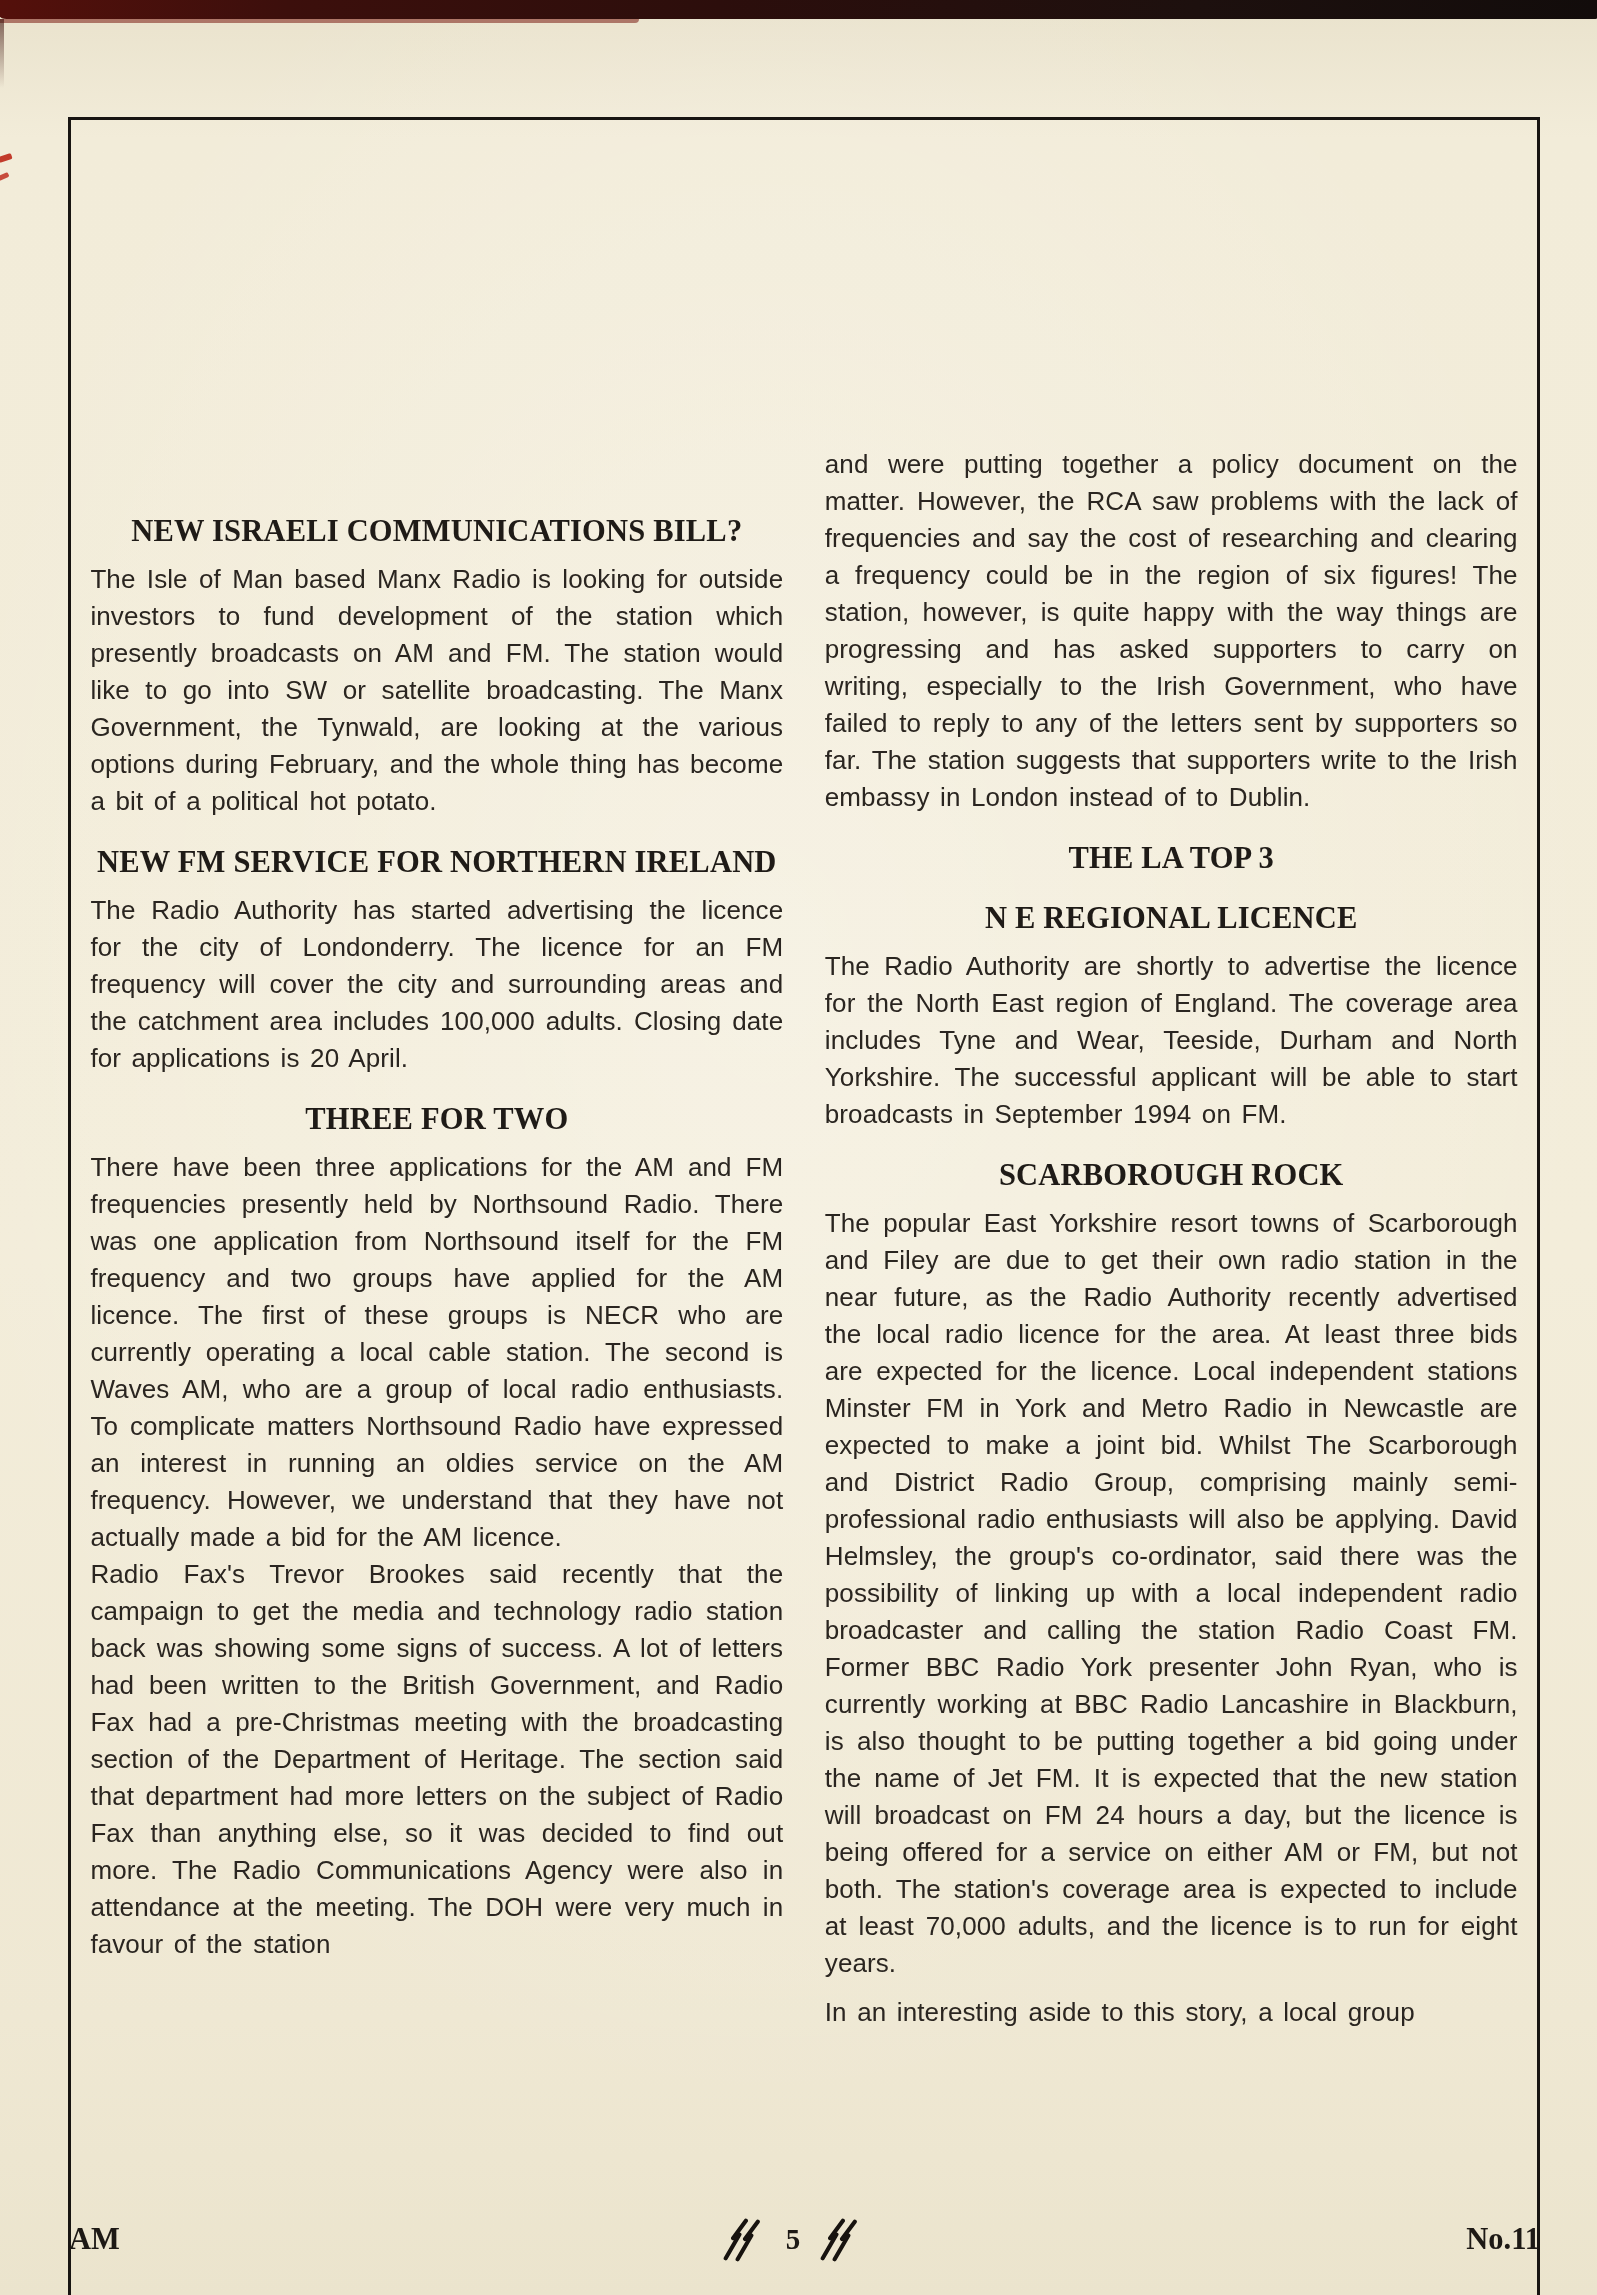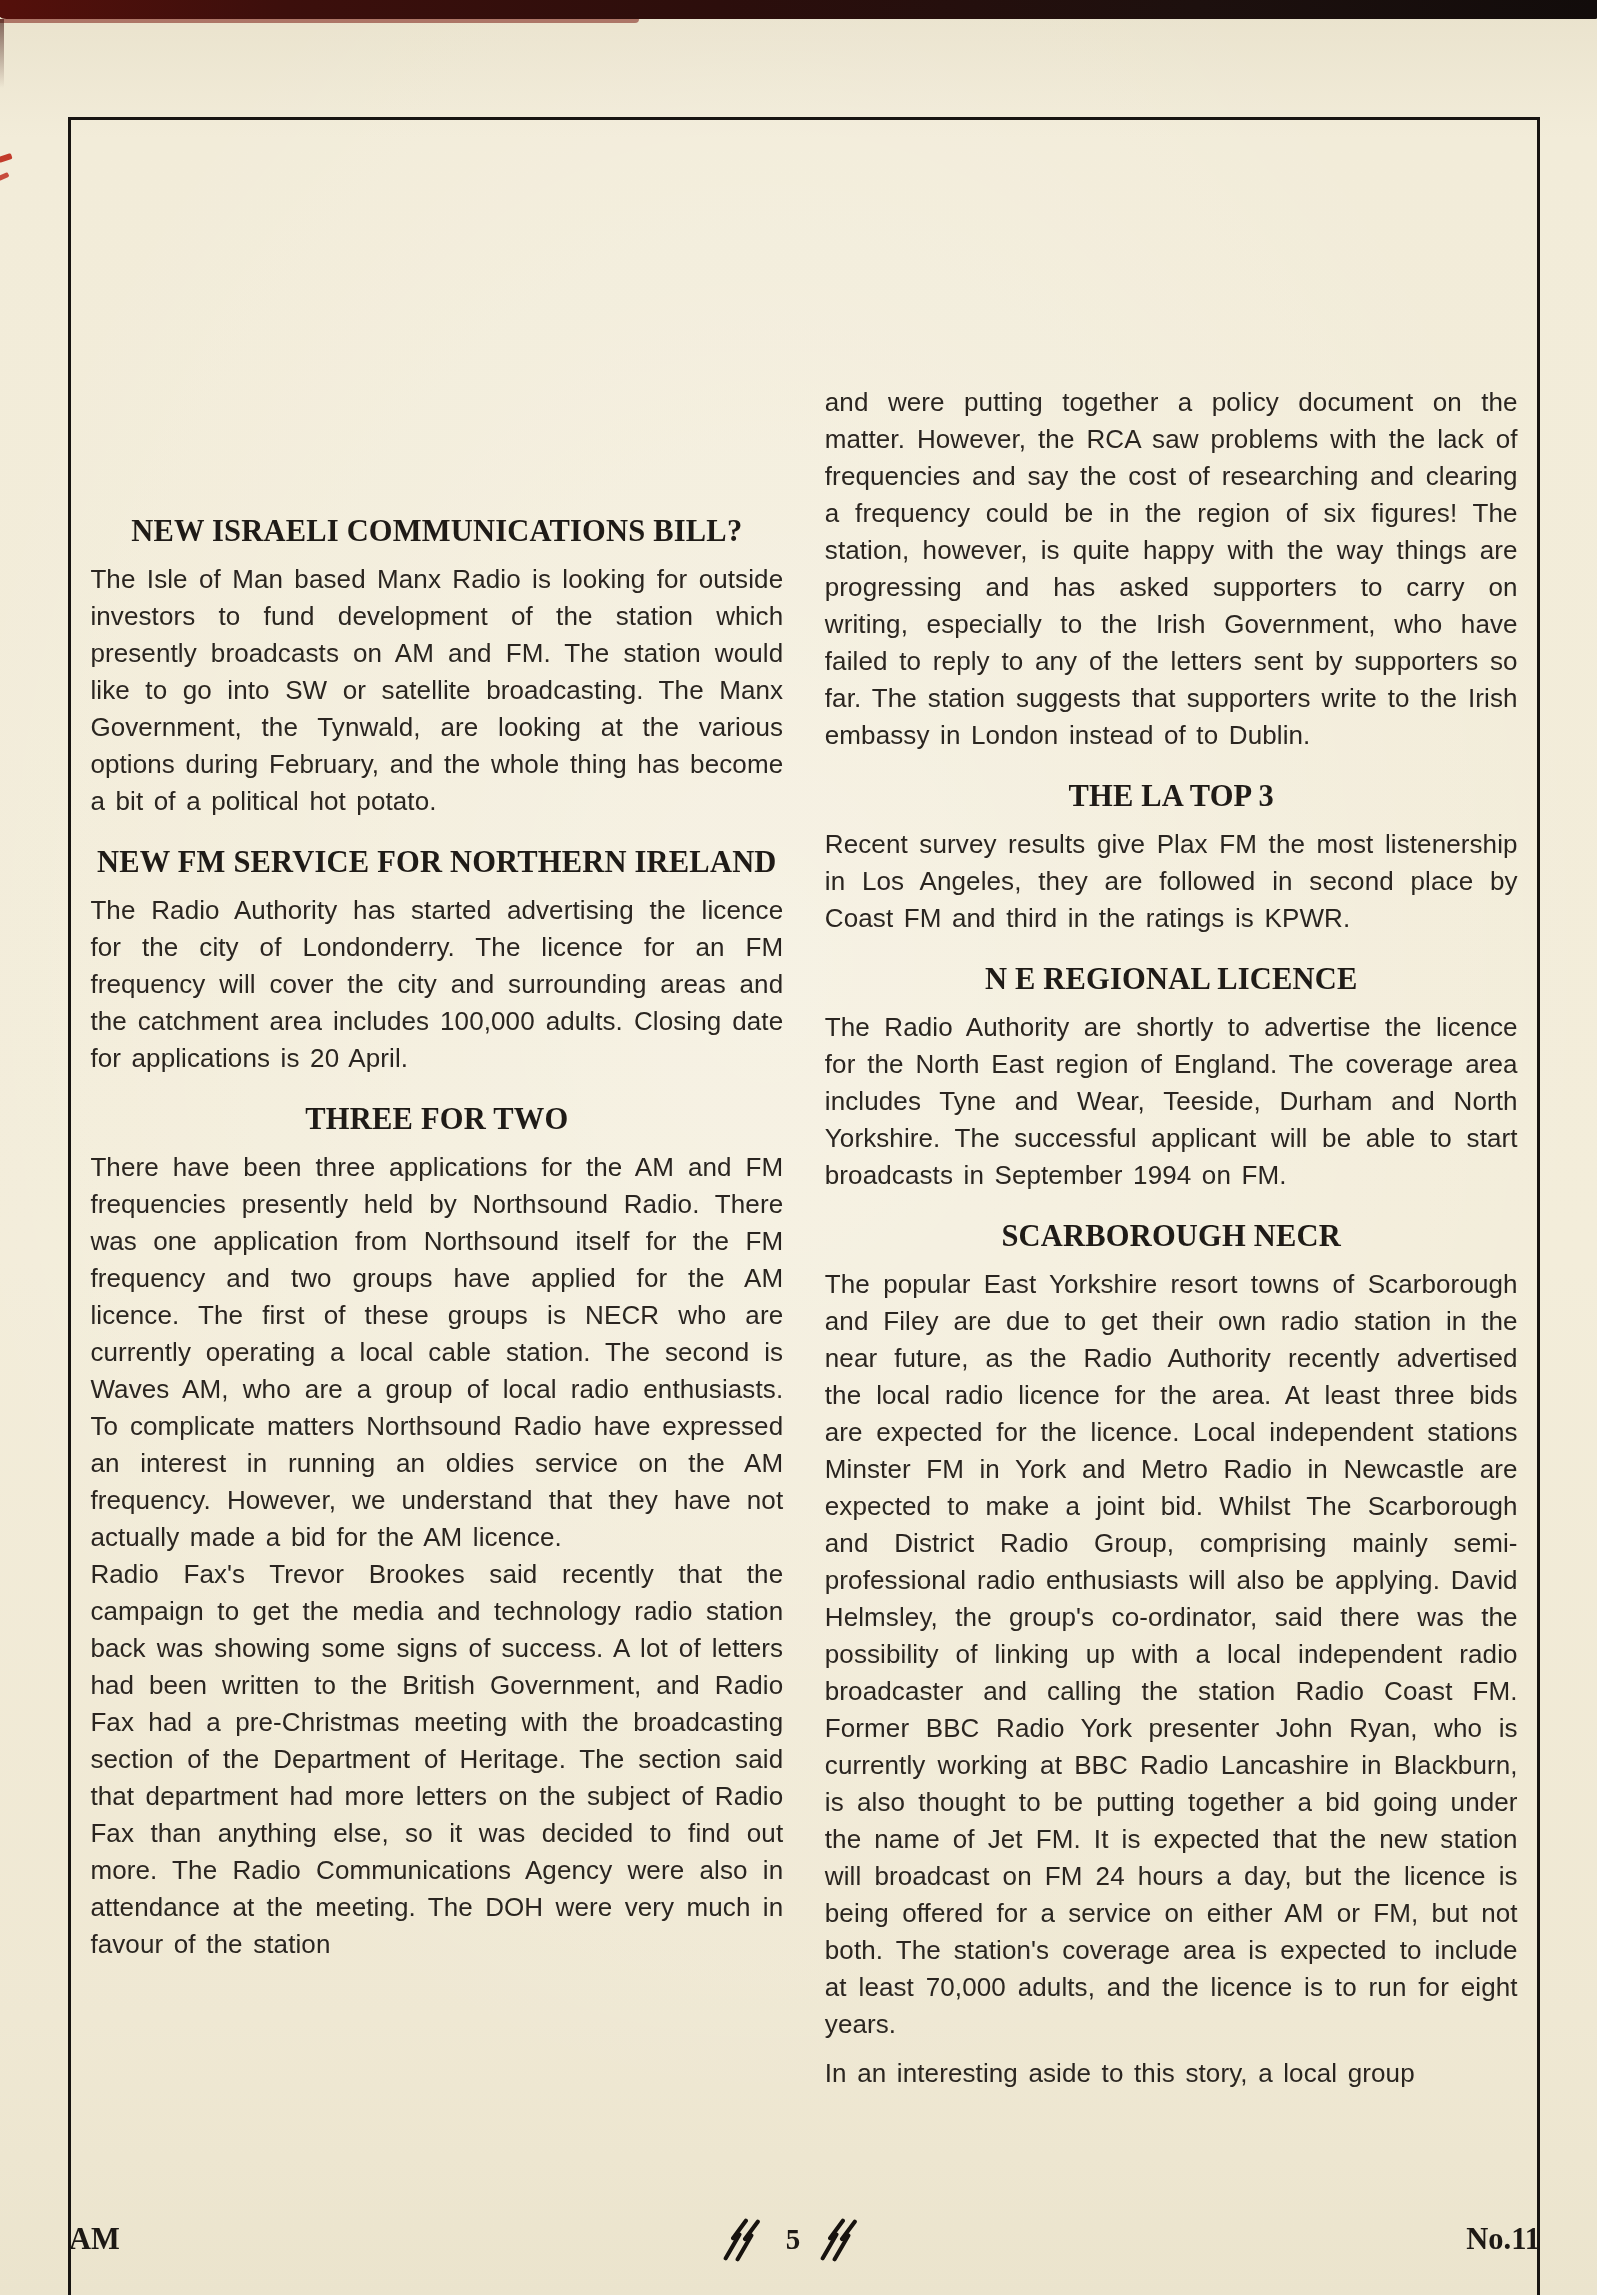--- a/index.html
+++ b/index.html
@@ -172,28 +172,27 @@
         <p class="body">Radio Fax's Trevor Brookes said recently that the campaign to get the media and technology radio station back was showing some signs of success. A lot of letters had been written to the British Government, and Radio Fax had a pre-Christmas meeting with the broadcasting section of the Department of Heritage. The section said that department had more letters on the subject of Radio Fax than anything else, so it was decided to find out more. The Radio Communications Agency were also in attendance at the meeting. The DOH were very much in favour of the station</p>
       </section>
     </div>
 
     <div class="divider"></div>
 
     <div class="col">
       <p class="body continuation">and were putting together a policy document on the matter. However, the RCA saw problems with the lack of frequencies and say the cost of researching and clearing a frequency could be in the region of six figures! The station, however, is quite happy with the way things are progressing and has asked supporters to carry on writing, especially to the Irish Government, who have failed to reply to any of the letters sent by supporters so far. The station suggests that supporters write to the Irish embassy in London instead of to Dublin.</p>
       <section>
         <h2 class="heading">THE LA TOP 3</h2>
-        <p class="body">Recent survey results give Plax FM the most listenership in Los Angeles, they are followed in second place by Coast FM and third in the ratings is KPWR.</p>
       </section>
       <section>
         <h2 class="heading">N E REGIONAL LICENCE</h2>
         <p class="body">The Radio Authority are shortly to advertise the licence for the North East region of England. The coverage area includes Tyne and Wear, Teeside, Durham and North Yorkshire. The successful applicant will be able to start broadcasts in September 1994 on FM.</p>
       </section>
       <section>
-        <h2 class="heading">SCARBOROUGH NECR</h2>
+        <h2 class="heading">SCARBOROUGH ROCK</h2>
         <p class="body">The popular East Yorkshire resort towns of Scarborough and Filey are due to get their own radio station in the near future, as the Radio Authority recently advertised the local radio licence for the area. At least three bids are expected for the licence. Local independent stations Minster FM in York and Metro Radio in Newcastle are expected to make a joint bid. Whilst The Scarborough and District Radio Group, comprising mainly semi-professional radio enthusiasts will also be applying. David Helmsley, the group's co-ordinator, said there was the possibility of linking up with a local independent radio broadcaster and calling the station Radio Coast FM. Former BBC Radio York presenter John Ryan, who is currently working at BBC Radio Lancashire in Blackburn, is also thought to be putting together a bid going under the name of Jet FM. It is expected that the new station will broadcast on FM 24 hours a day, but the licence is being offered for a service on either AM or FM, but not both. The station's coverage area is expected to include at least 70,000 adults, and the licence is to run for eight years.</p>
         <p class="body">In an interesting aside to this story, a local group</p>
       </section>
     </div>
 
   </div>
 
   <div class="footer">
     <span class="footer-left">AM</span>
     <span class="footer-center">

